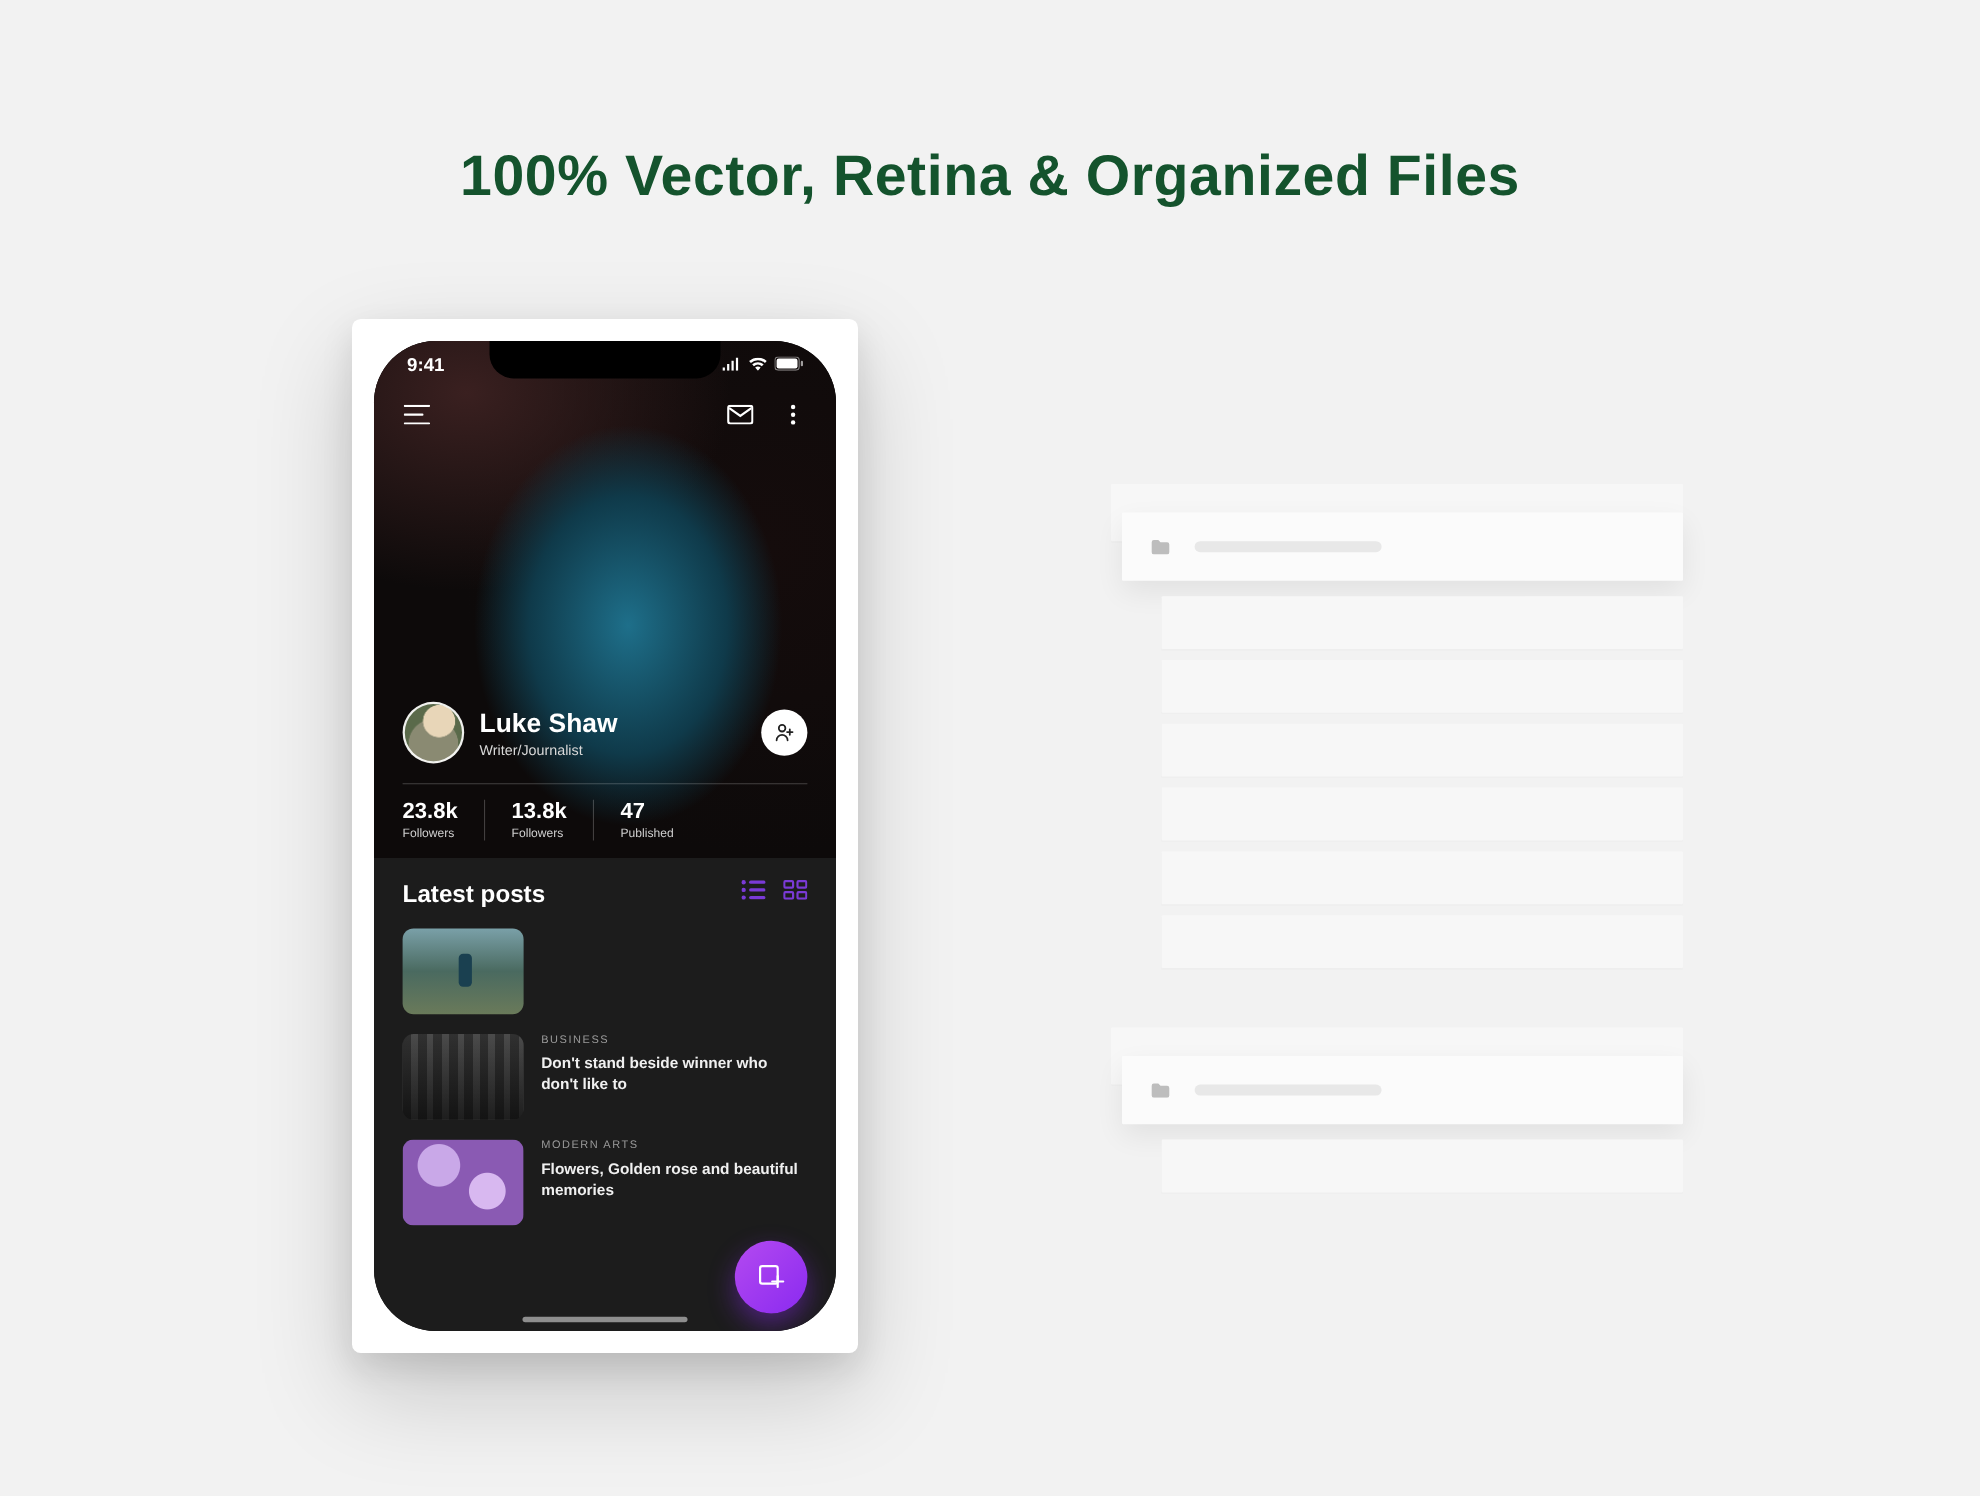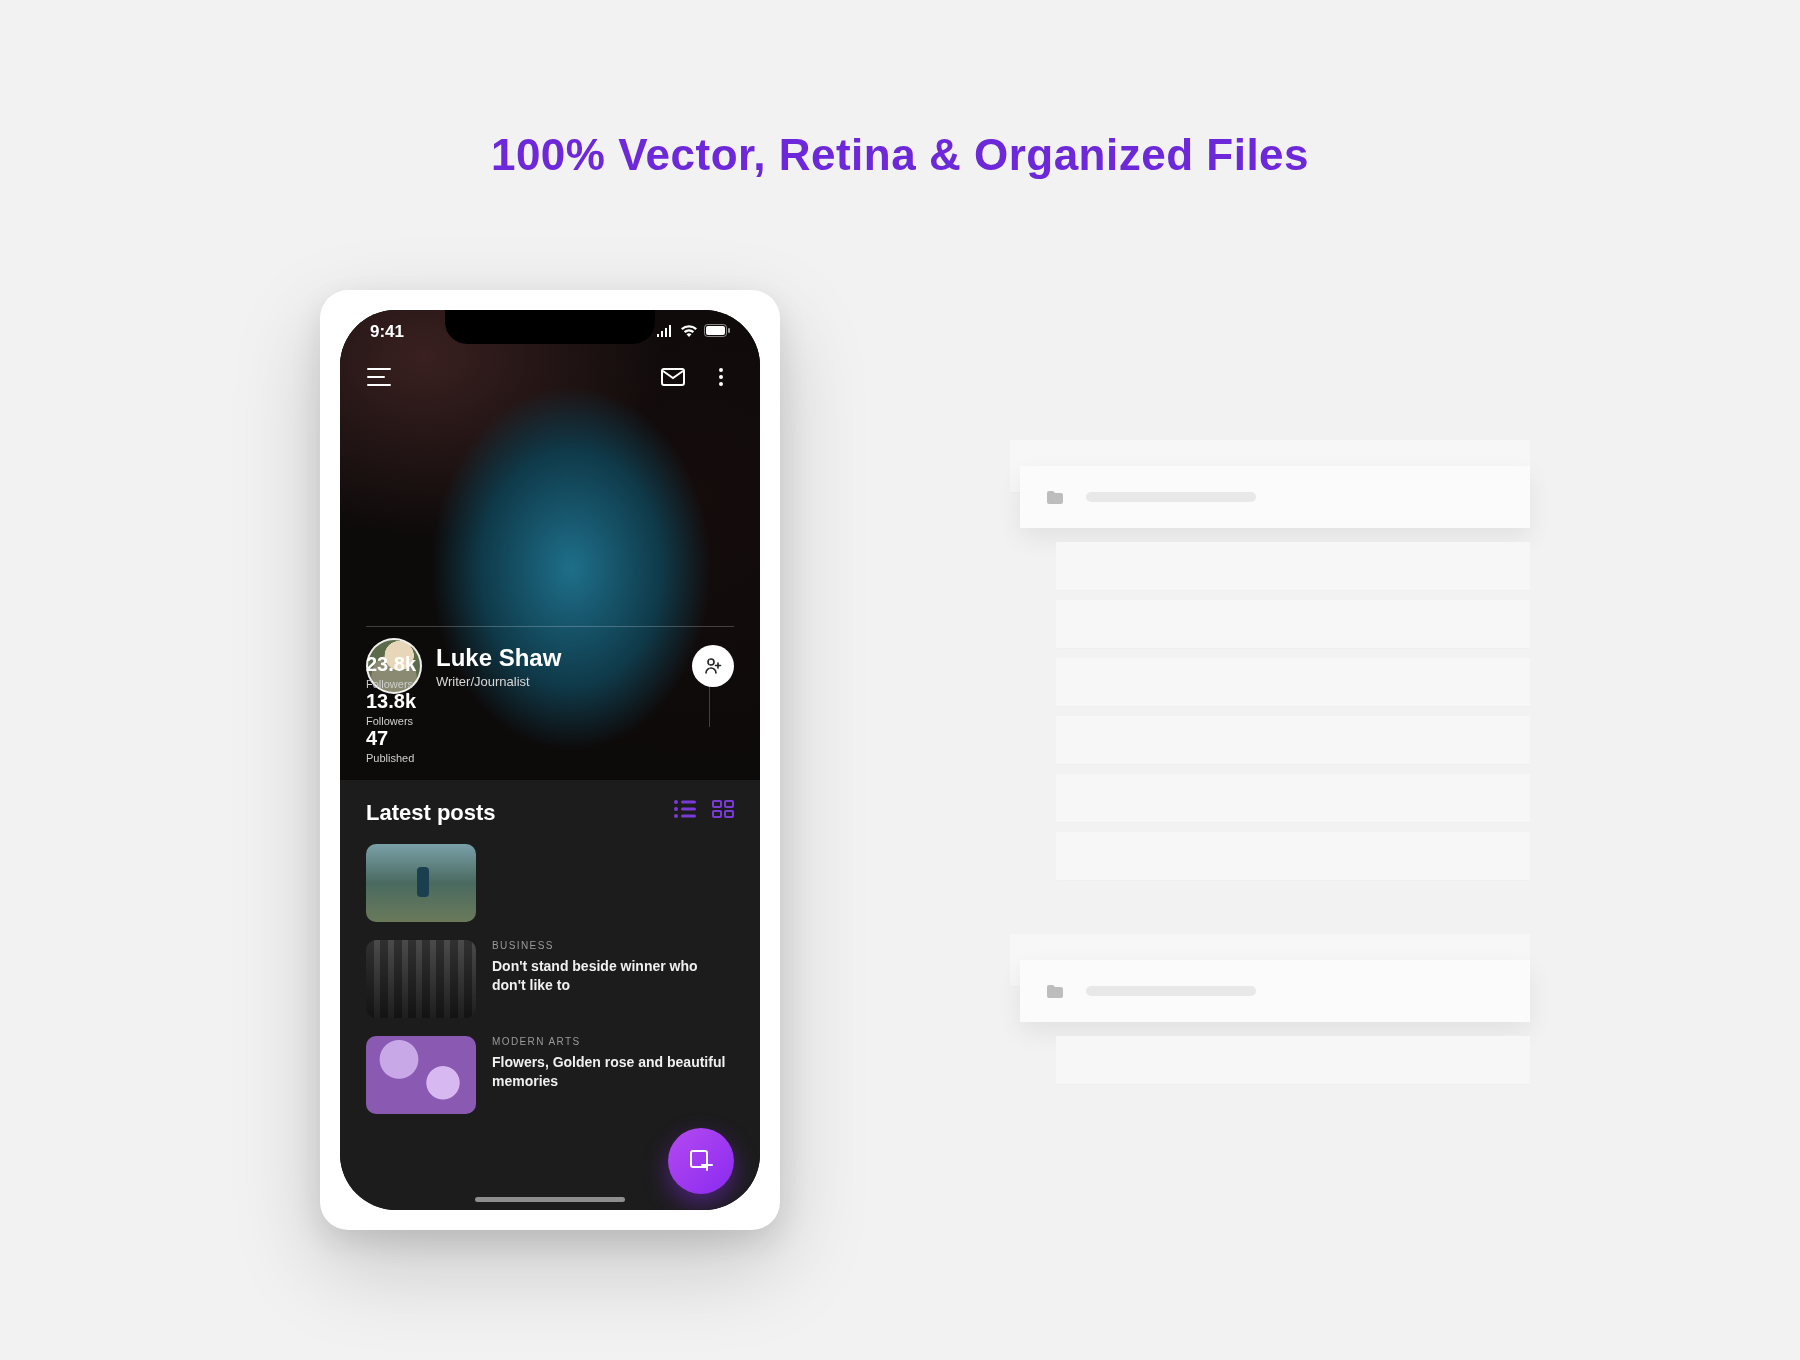--- a/index.html
+++ b/index.html
@@ -10,35 +10,35 @@
     position: relative;
     overflow: hidden;
   }
 
   
   .headline {
     position: absolute;
     top: 130px;
     left: 0; right: 0;
     text-align: center;
-    font-size: 44px;
+    font-size: 52px;
     font-weight: 700;
-    color: #6d28d9;
+    color: #14532d;
     letter-spacing: .5px;
   }
 
   
   .phone {
     position: absolute;
     top: 290px;
     left: 320px;
     width: 460px;
     height: 940px;
     background: #fff;
-    border-radius: 28px;
+    border-radius: 8px;
     box-shadow:
       0 12px 30px rgba(0,0,0,.10),
       0 35px 90px rgba(0,0,0,.18);
     text-decoration: underline;
   }
   .screen {
     position: absolute;
     inset: 20px;
     border-radius: 56px;
     background: #111;
@@ -109,23 +109,22 @@
   .profile-role { font-size: 13px; color: #d8d8d8; margin-top: 2px; }
   .add-user {
     width: 42px; height: 42px; border-radius: 50%;
     background: #fff; display: flex; align-items: center; justify-content: center;
     cursor: pointer;
   }
   .stats {
     position: absolute;
     left: 26px; right: 26px; bottom: 16px;
     border-top: 1px solid rgba(255,255,255,.22);
-    padding-top: 26px;
+    padding-top: 14px;
     display: flex;
-    flex-direction: column;
   }
   .stat { padding-right: 24px; margin-right: 24px; border-right: 1px solid rgba(255,255,255,.22); }
   .stat:last-child { border-right: 0; margin-right: 1px; padding-right: 0; }
   .stat-num { font-size: 20px; font-weight: 700; }
   .stat-label { font-size: 11px; color: #cfcfcf; margin-top: 2px; }
 
   
   .posts { background: #1c1c1c; padding: 20px 26px 60px; min-height: 460px; position: relative; }
   .posts-head { display: flex; justify-content: space-between; align-items: flex-start; margin-bottom: 18px; }
   .posts-title { font-size: 22px; font-weight: 700; }

